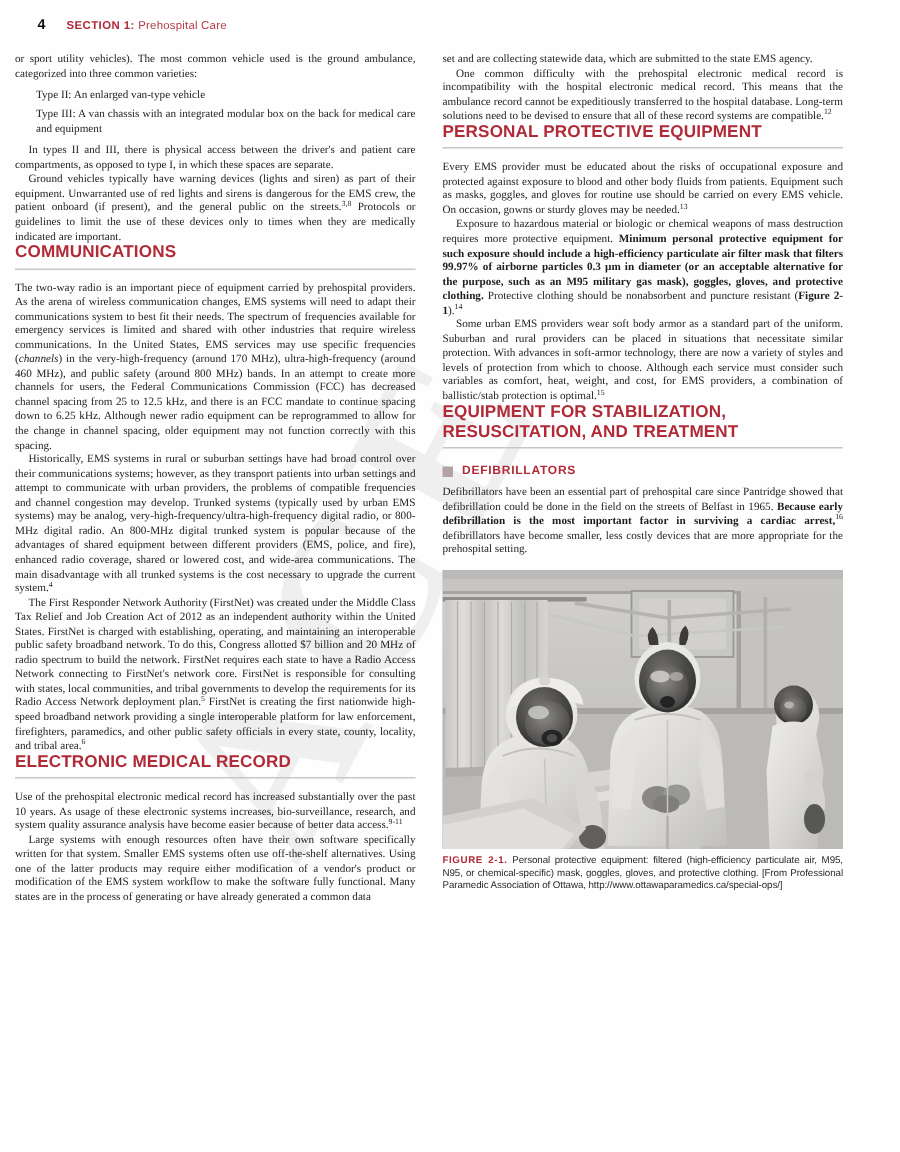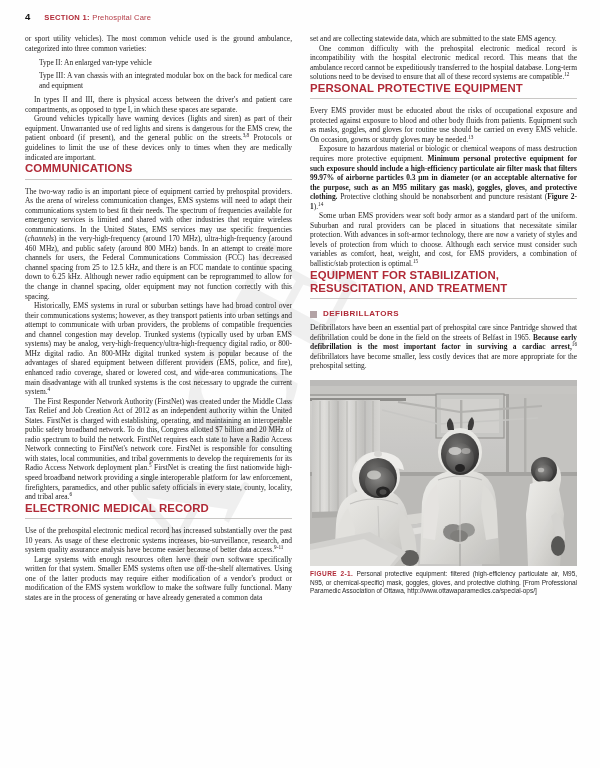--- a/index.html
+++ b/index.html
@@ -67,21 +67,21 @@
   }
   #runhead-title .sec {
     font-weight: bold;
     letter-spacing: 0.3px;
     color: #b02a37;
   }
 
   
   #cols {
     position: absolute;
-    left: 25px;
+    left: 10px;
     top: 34px;
     width: 552px;
     height: 716px;
     display: flex;
     gap: 18px;
   }
   .col {
     width: 267px;
     position: relative;
   }

